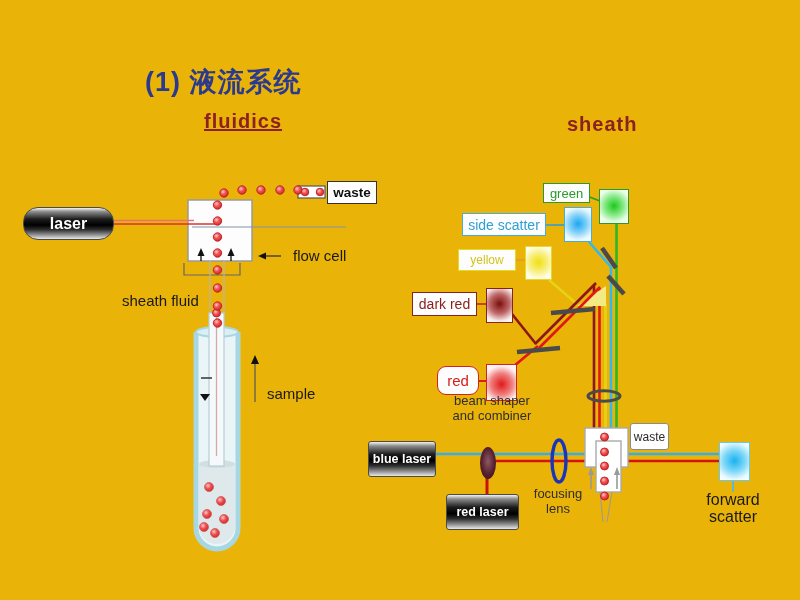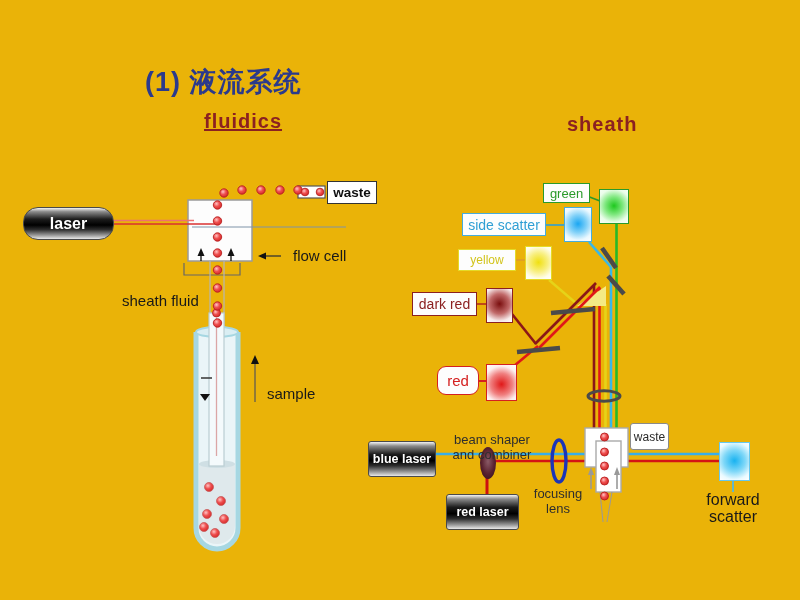--- a/index.html
+++ b/index.html
@@ -233,21 +233,21 @@
   </div>
   <div class="abs det det-red b-red" style="left:486px;top:364px;width:29px;height:35px;"></div>
 
   <div class="abs metal laser-sm" style="left:446px;top:494px;width:71px;height:34px;">
     <span>red laser</span>
   </div>
   <div class="abs metal laser-sm" style="left:368px;top:441px;width:66px;height:34px;">
     <span>blue laser</span>
   </div>
 
-  <div class="abs small-note" style="left:450px;top:432px;width:84px;">
+  <div class="abs small-note" style="left:450px;top:393px;width:84px;">
     <div>beam shaper</div>
     <div>and combiner</div>
   </div>
   <div class="abs small-note" style="left:528px;top:486px;width:60px;">
     <div>focusing</div>
     <div>lens</div>
   </div>
 
   <div class="abs wastebox2" style="left:630px;top:423px;width:37px;height:25px;">
     <span>waste</span>

